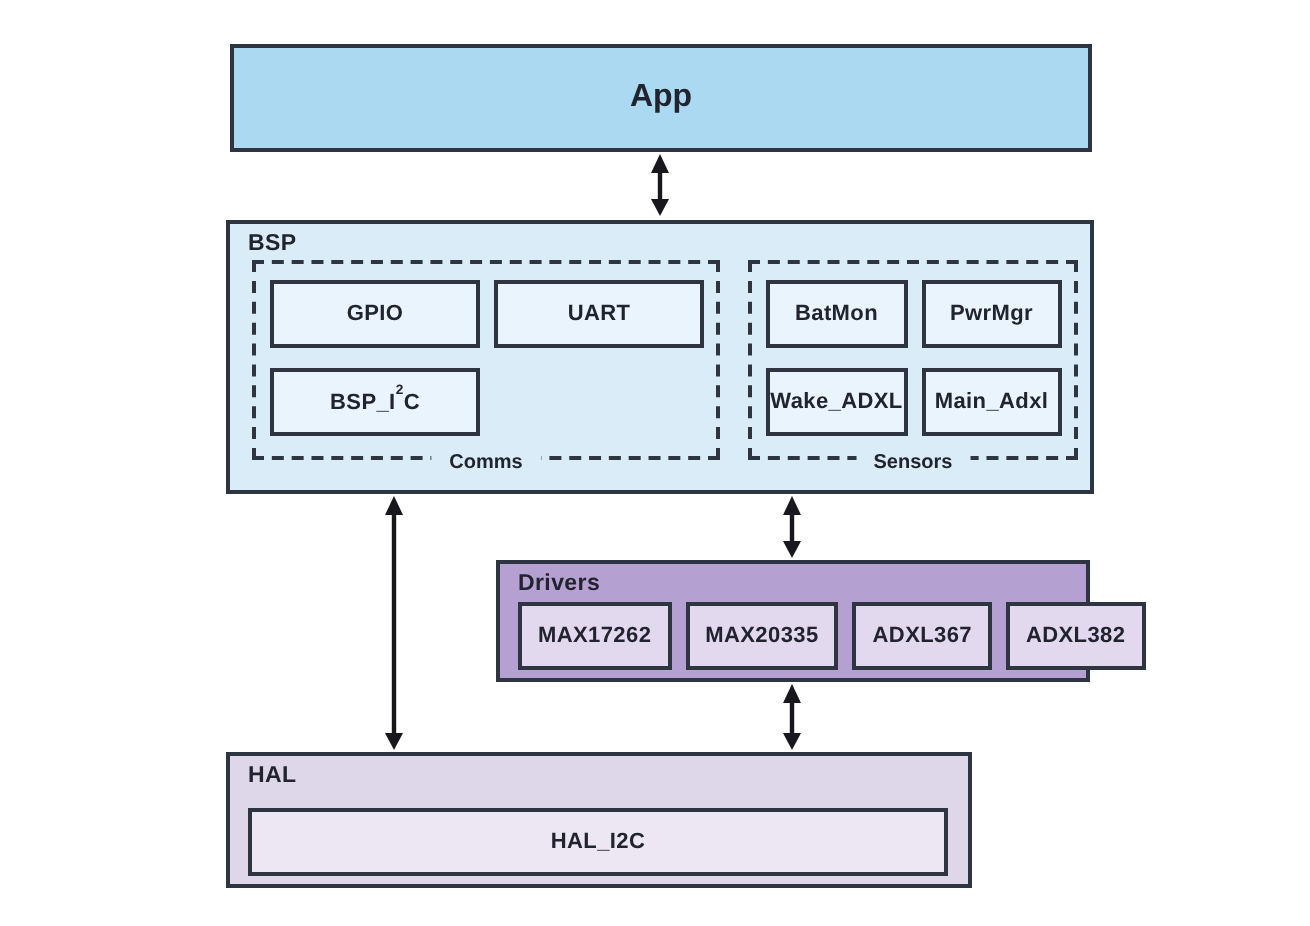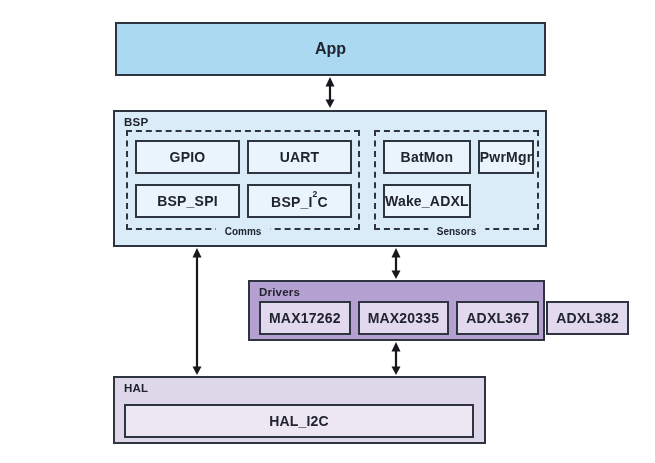--- a/index.html
+++ b/index.html
@@ -81,21 +81,21 @@
     display: grid;
     grid-template-columns: 1fr 1fr;
     grid-template-rows: 34px 34px;
     gap: 10px 7px;
   }
 
   .item {
     border: 2px solid var(--border);
     background: var(--bsp-item-fill);
     display: flex; align-items: center; justify-content: center;
-    font-size: 14px; font-weight: bold;
+    font-size: 11px; font-weight: bold;
     letter-spacing: 0.2px;
     white-space: nowrap;
   }
   .item sup { font-size: 0.62em; position: relative; top: -0.45em; font-weight: bold; }
 
   
   .drivers {
     left: 248px; top: 280px; width: 297px; height: 61px;
     background: var(--drivers-fill);
   }
@@ -179,39 +179,39 @@
 
     <div class="group group-comms">
       <div class="group-grid">
         <div class="item">
           <span>GPIO</span>
         </div>
         <div class="item">
           <span>UART</span>
         </div>
         <div class="item">
-          <span>BSP_SPI</span>
-        </div>
-        <div class="item">
           <span><span>BSP_I</span><sup>2</sup><span>C</span></span>
         </div>
       </div>
       <span class="group-label">Comms</span>
     </div>
 
     <div class="group group-sensors">
       <div class="group-grid">
         <div class="item">
           <span>BatMon</span>
         </div>
         <div class="item">
           <span>PwrMgr</span>
         </div>
         <div class="item">
           <span>Wake_ADXL</span>
+        </div>
+        <div class="item">
+          <span>Main_Adxl</span>
         </div>
       </div>
       <span class="group-label">Sensors</span>
     </div>
   </div>
 
   <div class="layer drivers">
     <span class="layer-label">Drivers</span>
     <div class="drivers-row">
       <div class="item">

